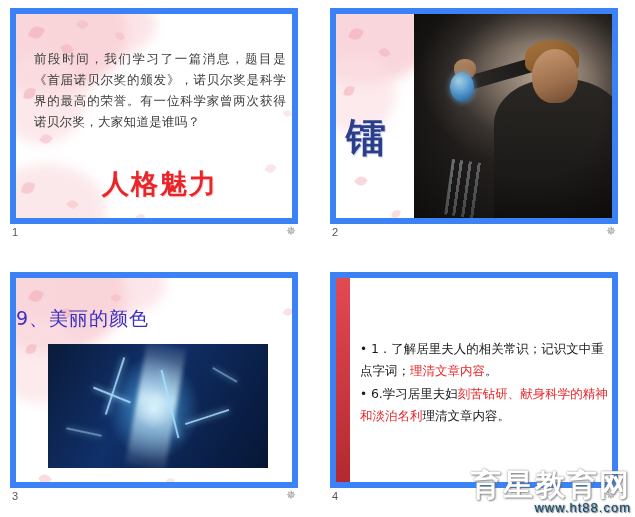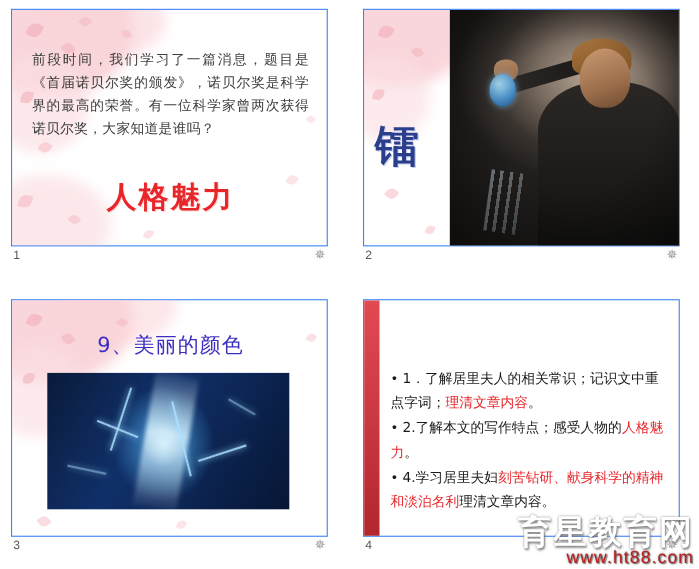--- a/index.html
+++ b/index.html
@@ -21,21 +21,21 @@
     position: absolute;
     width: 288px;
     height: 216px;
   }
   .slide-frame {
     position: absolute;
     left: 0;
     top: 0;
     width: 288px;
     height: 216px;
-    border: 1px solid #3b82f6;
+    border: 6px solid #3b82f6;
     box-sizing: border-box;
     background: #ffffff;
     overflow: hidden;
   }
   .slide-num {
     position: absolute;
     left: 2px;
     top: 218px;
     font-size: 11px;
     color: #555555;
@@ -194,21 +194,21 @@
     text-shadow: 1px 1px 0 #c9d2ee;
     letter-spacing: 0;
   }
 
   
   #slide3 .s3-title {
     position: absolute;
     left: 0;
     top: 28px;
     width: 288px;
-    text-align: center;
+    text-align: left;
     font-size: 19px;
     color: #3b2fc0;
     font-family: "DejaVu Sans", sans-serif;
     letter-spacing: 1px;
   }
   #slide3 .s3-img {
     position: absolute;
     left: 32px;
     top: 66px;
     width: 220px;
@@ -285,22 +285,22 @@
   #watermark .wm-main {
     font-size: 30px;
     font-weight: bold;
     color: #ffffff;
     font-family: "DejaVu Sans", sans-serif;
     letter-spacing: 2px;
     text-shadow: 0 0 2px rgba(120,120,120,.85), 1px 1px 2px rgba(90,90,90,.7);
     line-height: 32px;
   }
   #watermark .wm-sub {
-    font-size: 16px;
-    color: #b91c1c;
+    font-size: 13px;
+    color: #0c4a6e;
     font-family: "Liberation Sans", sans-serif;
     letter-spacing: 1px;
     text-shadow: 0 0 2px rgba(120,120,120,.9), 1px 1px 1px rgba(90,90,90,.8);
     line-height: 14px;
   }
 </style>
 </head>
 <body>
 
 <div id="page">
@@ -385,22 +385,21 @@
     </div>
     <div class="slide-num">3</div>
     <div class="slide-star">✵</div>
   </div>
 
   <div class="slide-cell" style="left:330px; top:272px;">
     <div class="slide-frame" id="slide4">
       <div class="s4-left"></div>
       <div class="s4-list" id="s4-list">
           <div class="s4-item"><span class="dot">• </span><span>1．了解居里夫人的相关常识；记识文中重点字词；</span><span class="hl">理清文章内容</span><span>。</span></div>
-          <div class="s4-item"><span class="dot">• </span><span>2.了解本文的写作特点；感受人物的</span><span class="hl">人格魅力</span><span>。</span></div>
-          <div class="s4-item"><span class="dot">• </span><span>4.学习居里夫妇</span><span class="hl">刻苦钻研、献身科学的精神和淡泊名利</span><span>理清文章内容。</span></div>
+          <div class="s4-item"><span class="dot">• </span><span>6.学习居里夫妇</span><span class="hl">刻苦钻研、献身科学的精神和淡泊名利</span><span>理清文章内容。</span></div>
         </div>
     </div>
     <div class="slide-num">4</div>
     <div class="slide-star">✵</div>
   </div>
 
   <div id="watermark">
     <div class="wm-main">育星教育网</div>
     <div class="wm-sub">www.ht88.com</div>
   </div>

